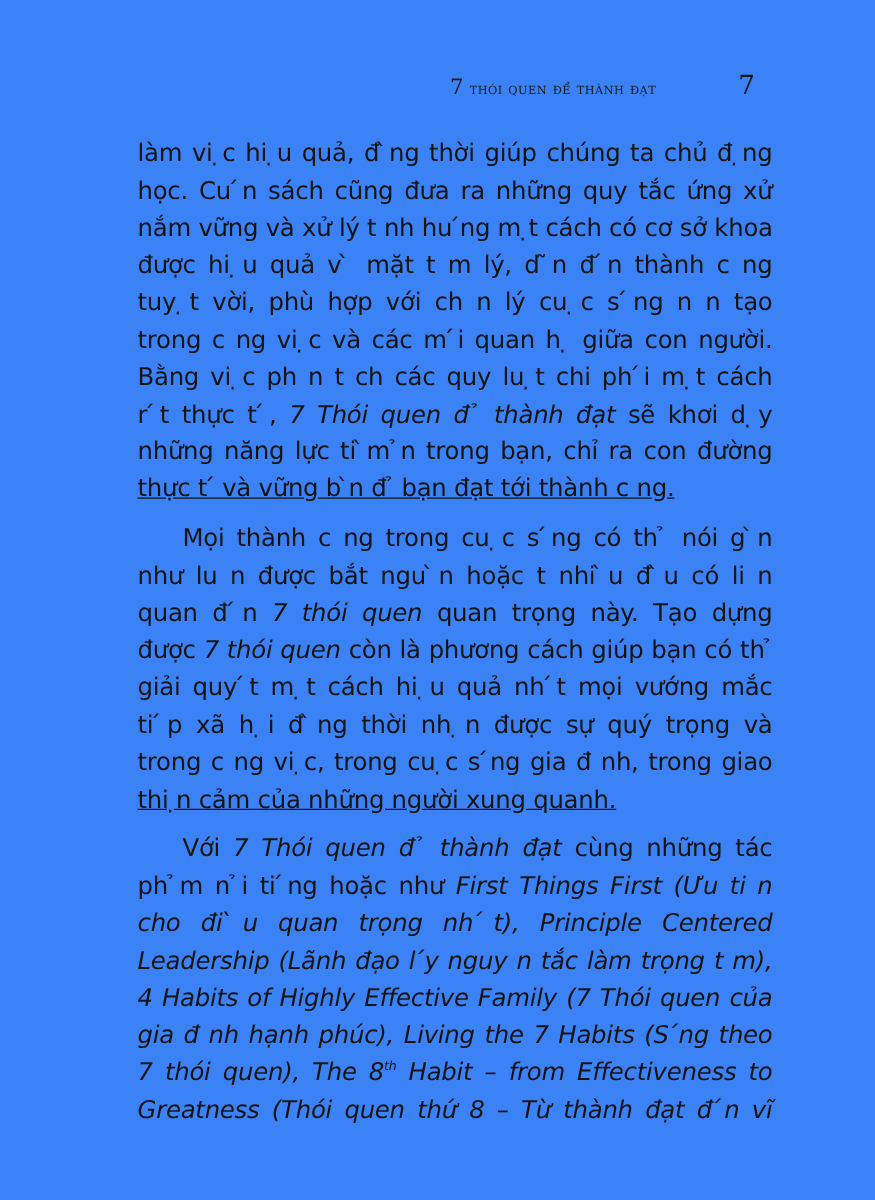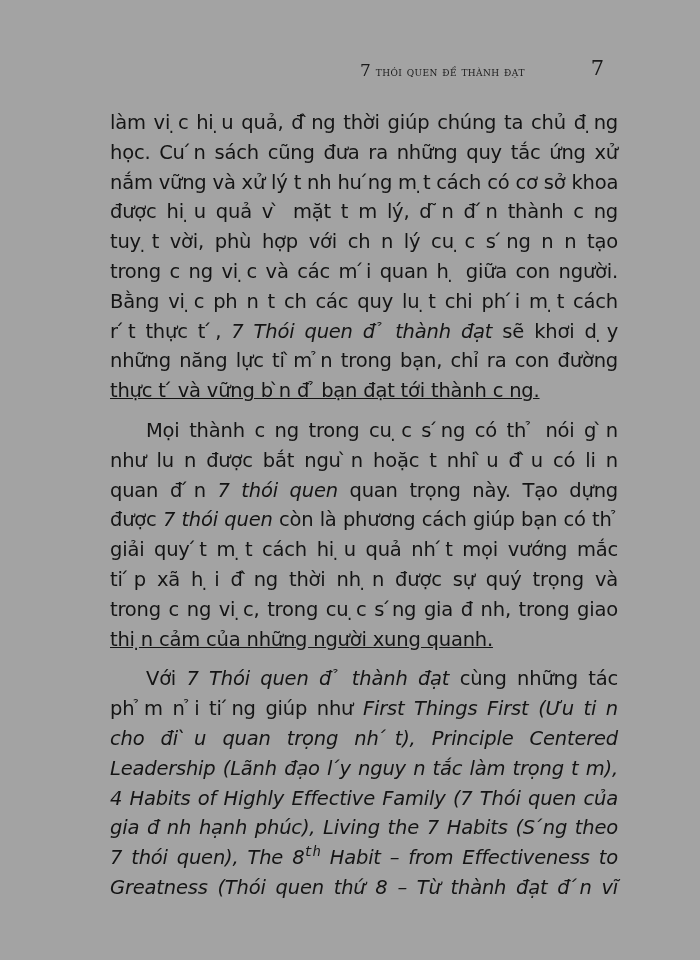--- a/index.html
+++ b/index.html
@@ -1,17 +1,17 @@
 <!DOCTYPE html>
 <html><head>
   <meta charset="utf-8">
   <style>
     html, body { margin: 0; padding: 0; background: #ffffff; }
     body { width: 700px; height: 960px; position: relative; overflow: hidden; }
-    .page { position: absolute; left: 0; top: 0; width: 700px; height: 960px; background: #a3a3a3; }
+    .page { position: absolute; left: 0; top: 0; width: 700px; height: 960px; background: #3b82f6; }
     .running-head {
       position: absolute; top: 56px; left: 360px; width: 270px; height: 30px;
       font-family: "DejaVu Serif", serif; color: #1a1a1a;
     }
     .running-title {
       position: absolute; left: 0; top: 4px;
       font-size: 13px; letter-spacing: 0.4px; font-variant: small-caps;
     }
     .running-title .num { font-size: 17px; }
     .page-number { position: absolute; right: 26px; top: 0; font-size: 21px; }
@@ -19,21 +19,21 @@
       position: absolute; left: 110px; top: 108px; width: 508px;
       font-family: "DejaVu Sans", sans-serif; font-size: 19.5px; line-height: 29.8px;
       color: #141414; letter-spacing: -0.2px;
     }
     .line { display: block; white-space: nowrap; text-align: justify; text-align-last: justify; height: 29.8px; }
     .line.last { text-align-last: left; text-decoration: underline; }
     .para-gap { height: 10px; }
     .indent { padding-left: 36px; }
     i { font-style: italic; }
     b { font-weight: normal; }
-    sup { font-size: 14px; line-height: 0; vertical-align: 8px; font-family: Liberation Mono, monospace; }
+    sup { font-size: 10px; line-height: 0; vertical-align: 8px; }
   </style>
 </head>
 <body>
 
 <div class="page">
   <div class="running-head">
     <div class="running-title">
       <span class="num">7</span>
       <span>thói quen để thành đạt</span>
     </div>
@@ -60,21 +60,21 @@
         <span class="line"><span>quan đ ́n </span><i>7 thói quen</i><span> quan trọng này. Tạo dựng</span></span>
         <span class="line"><span>được </span><i>7 thói quen</i><span> còn là phương cách giúp bạn có th ̉</span></span>
         <span class="line"><span>giải quy ́t m ̣t cách hi ̣u quả nh ́t mọi vướng mắc</span></span>
         <span class="line"><span>ti ́p xã h ̣i đ ̀ng thời nh ̣n được sự quý trọng và</span></span>
         <span class="line"><span>trong c ng vi ̣c, trong cu ̣c s ́ng gia đ nh, trong giao</span></span>
         <span class="line last"><span>thi ̣n cảm của những người xung quanh.</span></span>
       </div>
       <div class="para-gap"></div>
       <div>
         <span class="line indent"><span>Với </span><b><i>7 Thói quen đ ̉ thành đạt</i></b><span> cùng những tác</span></span>
-        <span class="line"><span>ph ̉m n ̉i ti ́ng giúp như </span><i>First Things First (Ưu ti n</i></span>
+        <span class="line"><span>ph ̉m n ̉i ti ́ng hoặc như </span><i>First Things First (Ưu ti n</i></span>
         <span class="line"><i>cho đi ̀u quan trọng nh ́t), Principle Centered</i></span>
         <span class="line"><i>Leadership (Lãnh đạo l ́y nguy n tắc làm trọng t m),</i></span>
         <span class="line"><i>4 Habits of Highly Effective Family (7 Thói quen của</i></span>
         <span class="line"><i>gia đ nh hạnh phúc), Living the 7 Habits (S ́ng theo</i></span>
         <span class="line"><i>7 thói quen), The 8</i><sup><i>th</i></sup><i> Habit – from Effectiveness to</i></span>
         <span class="line"><i>Greatness (Thói quen thứ 8 – Từ thành đạt đ ́n vĩ</i></span>
       </div>
     </div>
 </div>
 

